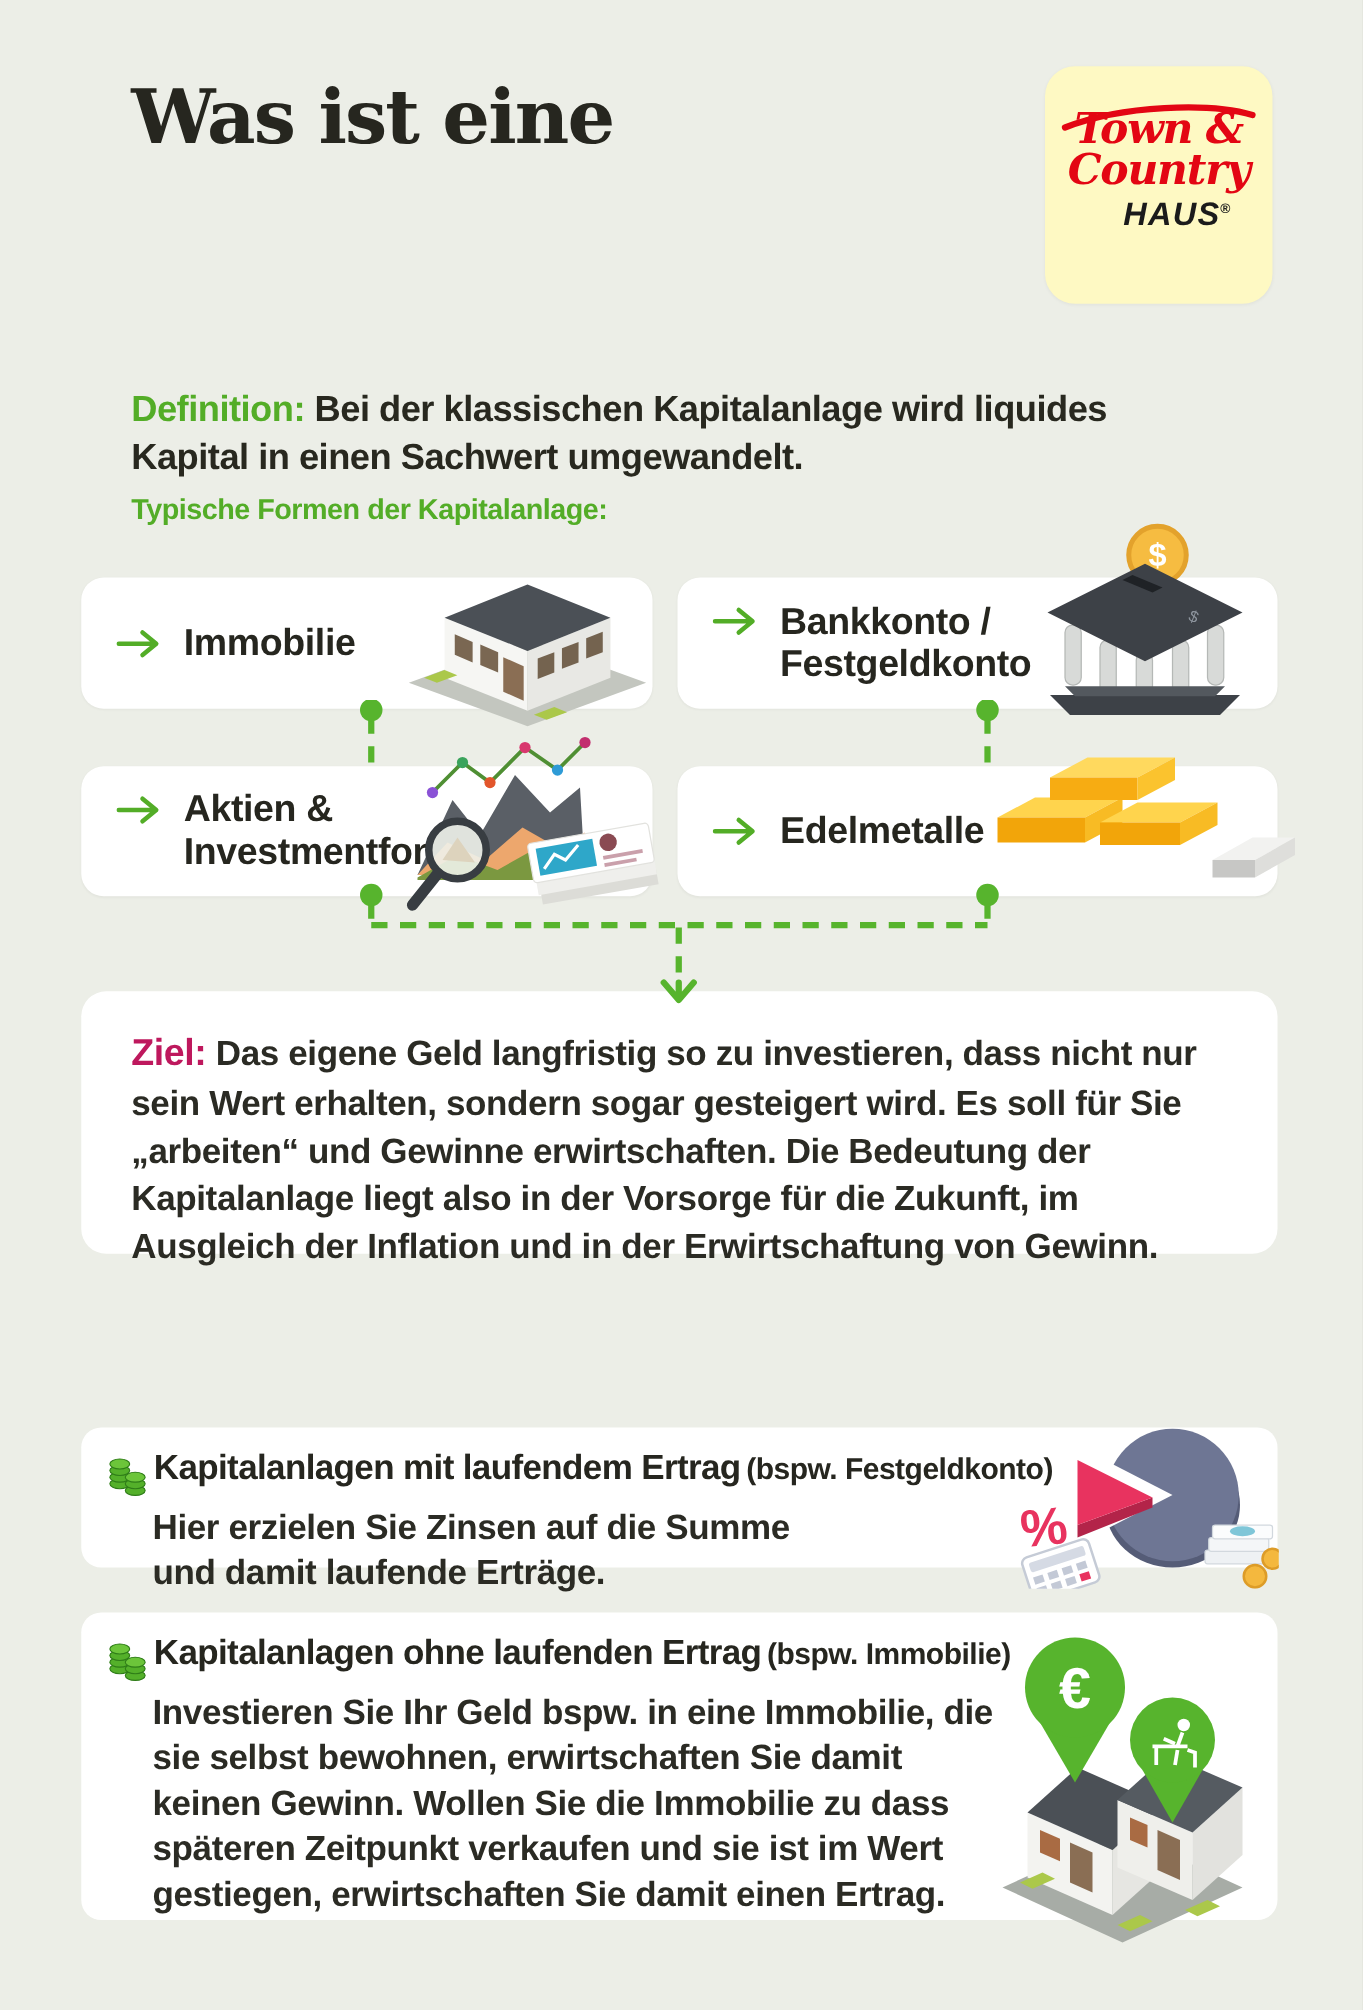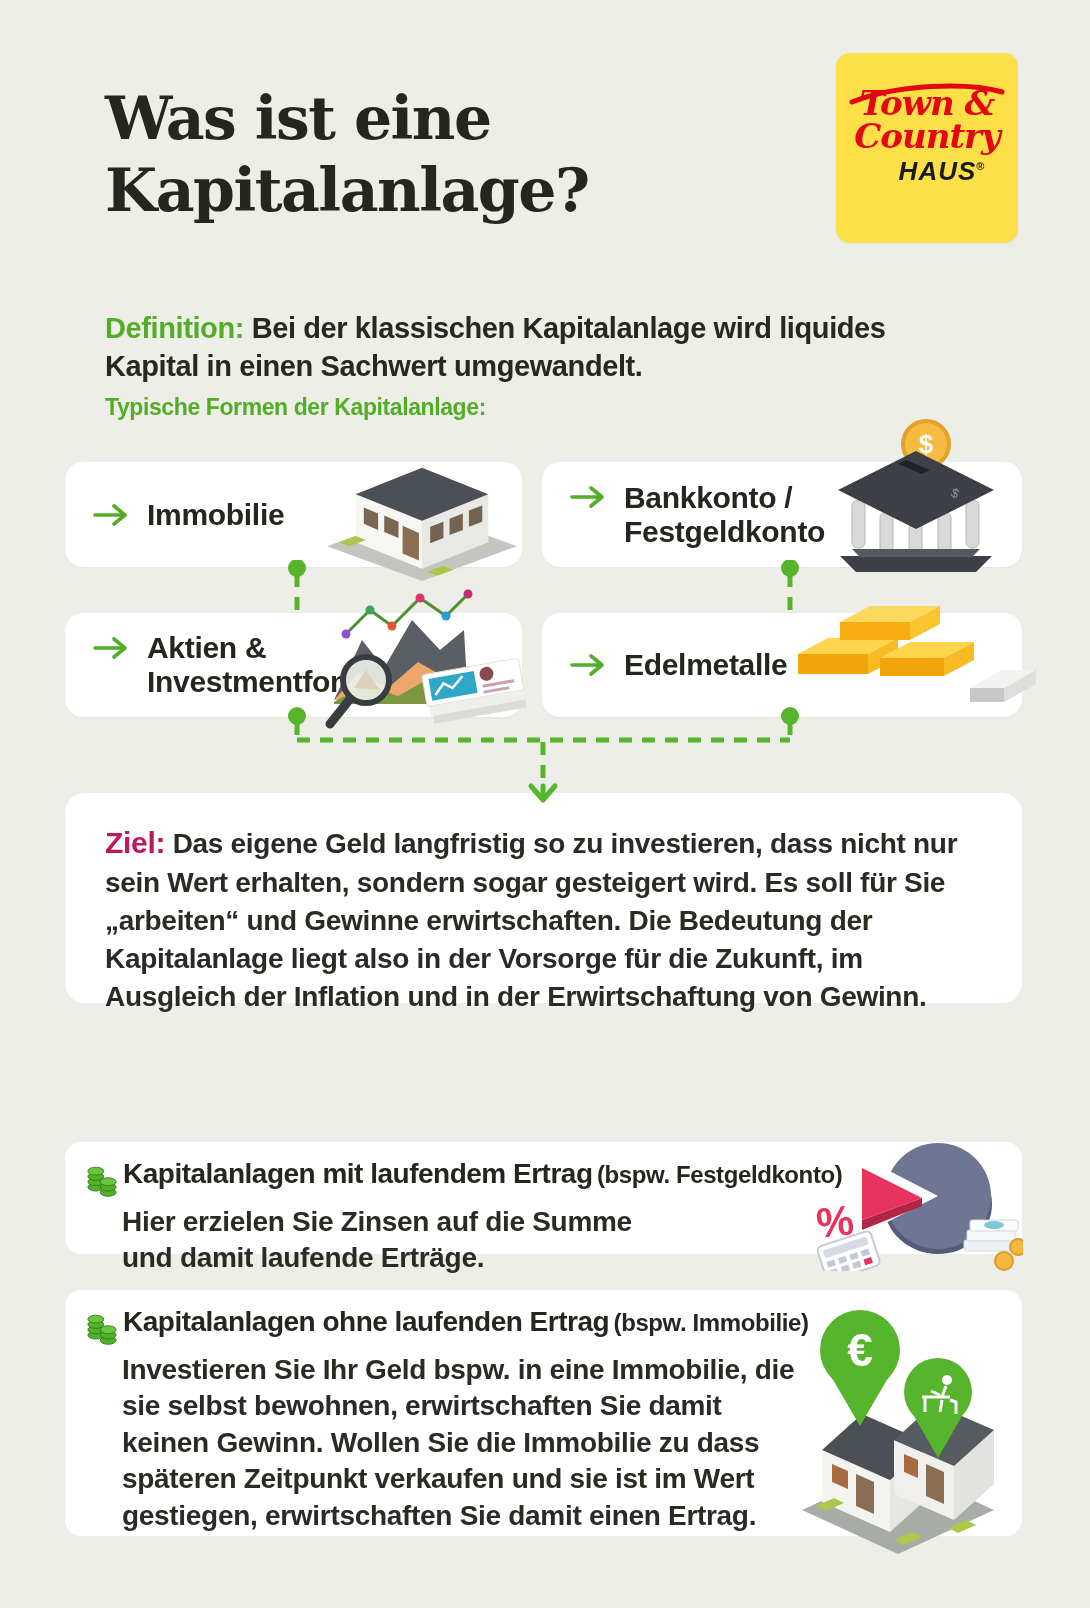--- a/index.html
+++ b/index.html
@@ -1,22 +1,22 @@
 <!DOCTYPE html>
 <html><head>
 <meta charset="utf-8">
 <style>
   html,body{margin:0;padding:0;background:#dfe1da;}
   .page{position:relative;width:1090px;height:1608px;background:#eceee7;overflow:hidden;
         font-family:"Liberation Sans",sans-serif;color:#26261f;}
   
   .title{position:absolute;left:105px;top:58px;font-family:"DejaVu Serif",serif;
-         font-weight:bold;font-size:60px;line-height:1.2;letter-spacing:-1.5px;color:#26261f;margin-top:24px;}
-  .logo-card{position:absolute;left:836px;top:53px;width:182px;height:190px;background:#fde047;
-             border-radius:14px;box-shadow:0 1px 3px rgba(0,0,0,.05);text-align:center;}
+         font-weight:bold;font-size:60px;line-height:1.2;letter-spacing:-1.5px;color:#26261f;}
+  .logo-card{position:absolute;left:836px;top:53px;width:182px;height:190px;background:#fef9c3;
+             border-radius:24px;box-shadow:0 1px 3px rgba(0,0,0,.05);text-align:center;}
   .logo-inner{position:relative;top:34px;}
   .logo-swoosh{position:absolute;left:10px;top:-6px;}
   .logo-town,.logo-country{font-family:"DejaVu Serif",serif;font-style:italic;font-weight:bold;
              color:#e30613;font-size:34px;line-height:.98;letter-spacing:-1px;}
   .logo-haus{font-family:"Liberation Sans",sans-serif;font-style:italic;font-weight:bold;
              color:#1b1b1b;font-size:26px;letter-spacing:1px;margin-top:2px;padding-left:30px;}
   .logo-reg{font-size:11px;color:#1b1b1b;vertical-align:super;font-style:normal;}
   
   .definition{position:absolute;left:105px;top:281px;width:840px;font-size:29px;
               font-weight:bold;line-height:1.3;letter-spacing:-0.4px;color:#28281f;}
@@ -51,21 +51,20 @@
   .coins{flex:0 0 auto;margin-top:2px;}
   svg text{font-family:"Liberation Sans",sans-serif;}
 </style>
 </head>
 <body>
 
 <div class="page">
 
   <div class="title">
     <div>Was ist eine</div>
-    <div>Kapitalanlage?</div>
   </div>
 
   <div class="logo-card">
     <div class="logo-inner">
       <svg class="logo-swoosh" width="162" height="24" viewBox="0 0 162 24">
         <path d="M6 21 C 52 3, 122 1, 156 11" stroke="#e30613" stroke-width="5" fill="none" stroke-linecap="round"></path>
       </svg>
       <div class="logo-town"><span>Town</span> <span>&amp;</span></div>
       <div class="logo-country">Country</div>
       <div class="logo-haus"><span>HAUS</span><span class="logo-reg">®</span></div>

